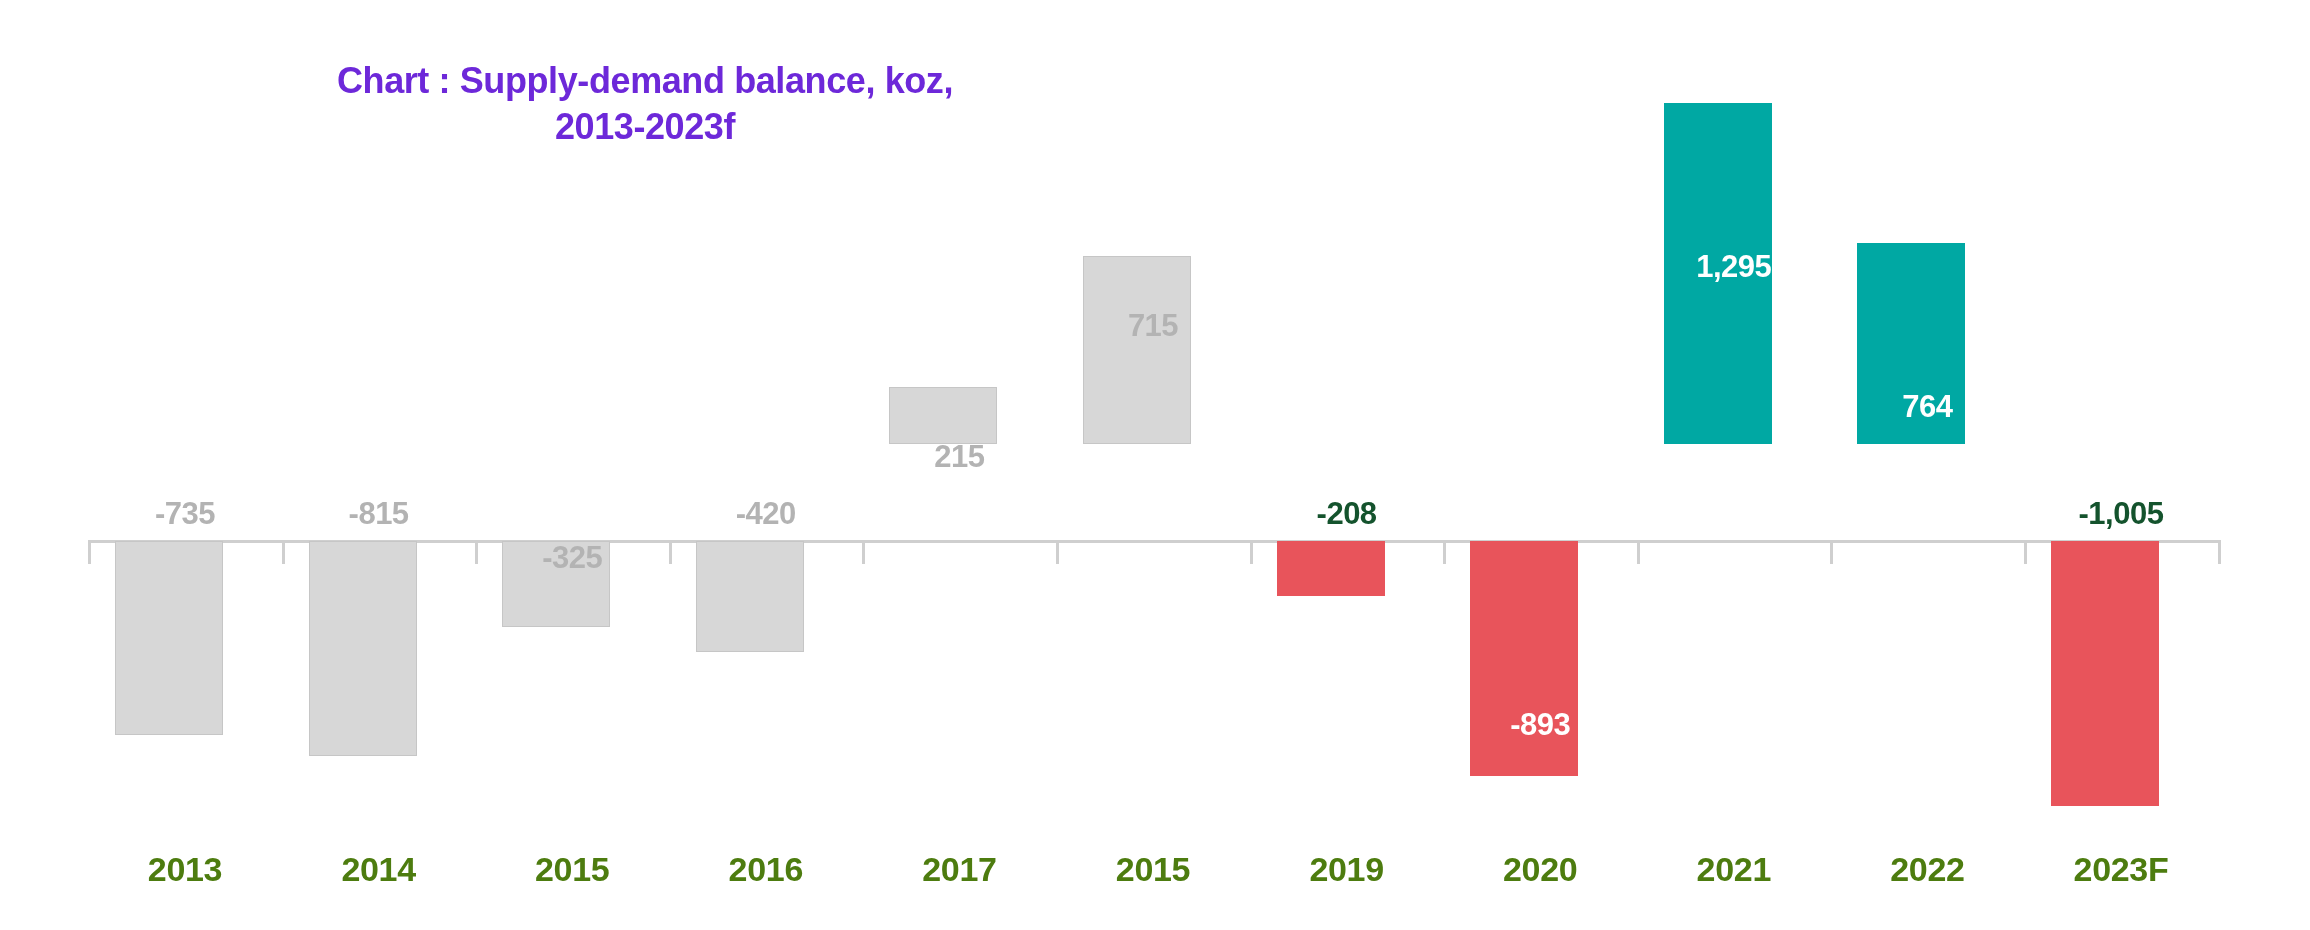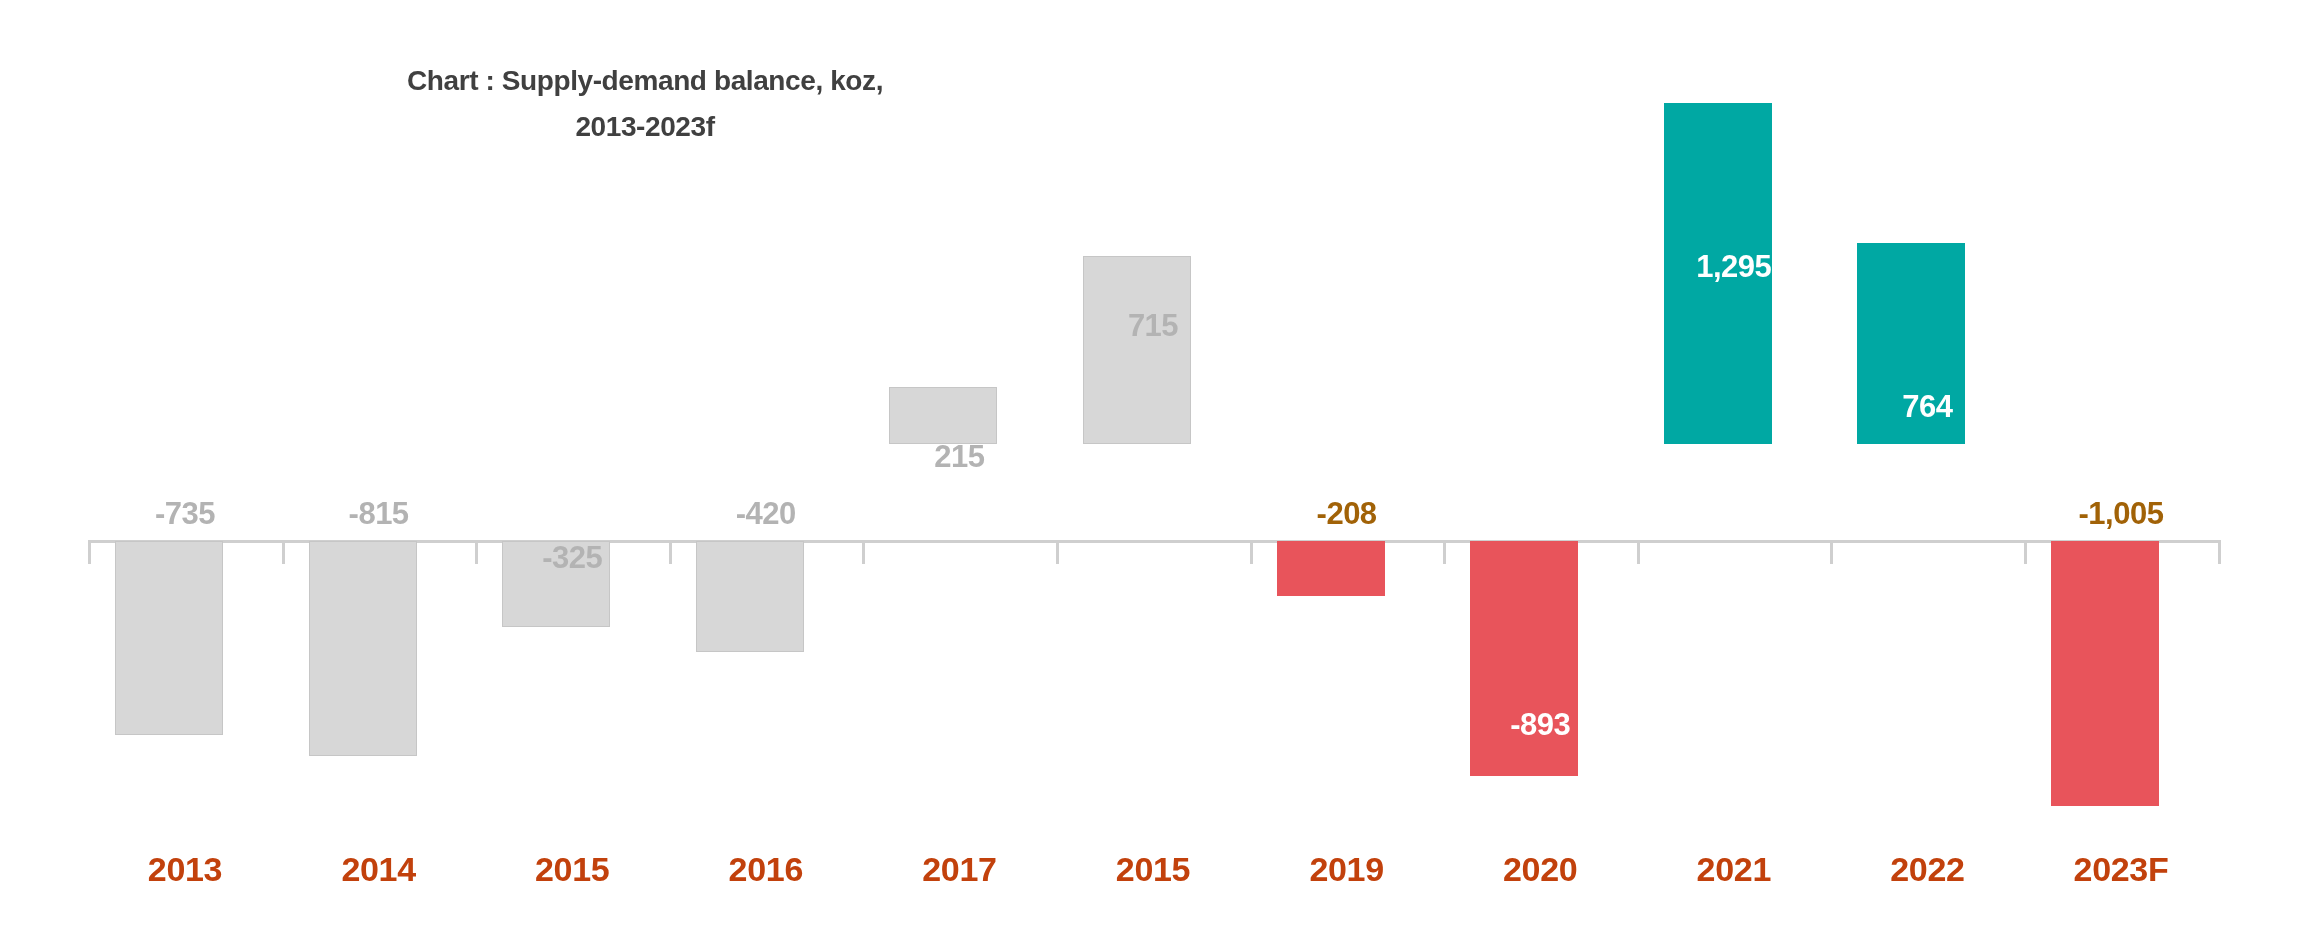--- a/index.html
+++ b/index.html
@@ -10,23 +10,23 @@
     overflow:hidden;
     position:relative;
   }
 
   
   #chart-title{
     position:absolute;
     left:0; top:58px;
     width:1290px;
     text-align:center;
-    color:#404040;
+    color:#6d28d9;
     font-weight:bold;
-    font-size:28px;
+    font-size:36px;
     line-height:46px;
     letter-spacing:-0.4px;
     font-stretch:condensed;
   }
   #chart-title .line{display:block;white-space:pre;}
 
   
   #plot-area{
     position:absolute;
     left:0; top:0;
@@ -79,31 +79,31 @@
     left:0;
     text-align:center;
     font-weight:bold;
     font-size:31px;
     line-height:31px;
     font-stretch:condensed;
     letter-spacing:-0.5px;
     white-space:nowrap;
   }
   .value-label.outside-grey { color:#B3B3B3; }
-  .value-label.outside-red  { color:#a16207; }
+  .value-label.outside-red  { color:#14532d; }
   .value-label.inside-white { color:#ffffff; }
 
   
   .cat-label{
     position:absolute;
     top:852px;
     width:194px;
     left:0;
     text-align:center;
-    color:#c2410c;
+    color:#4d7c0f;
     font-weight:bold;
     font-size:34px;
     line-height:34px;
     font-stretch:condensed;
     letter-spacing:-0.3px;
     white-space:nowrap;
   }
 </style>
 </head>
 <body>

